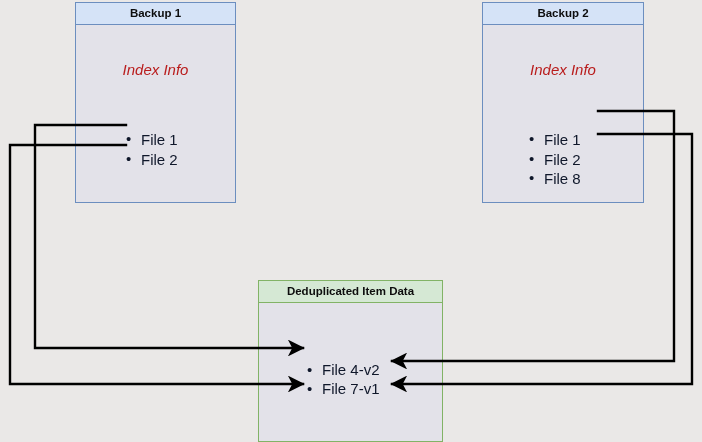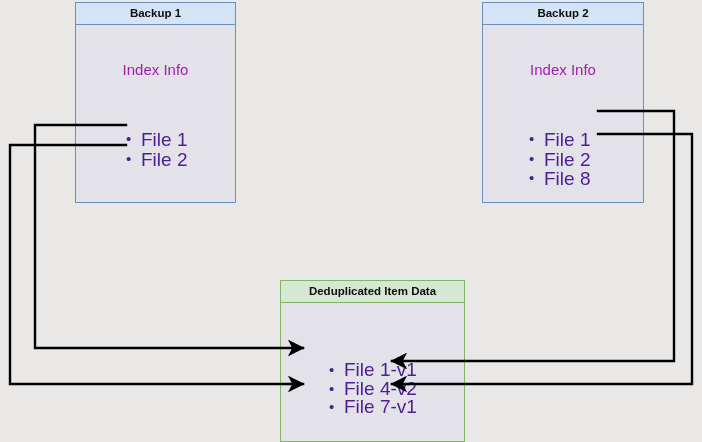--- a/index.html
+++ b/index.html
@@ -64,33 +64,34 @@
     border-bottom: 1px solid #82b366;
   }
   .node-green .bdy {
     background: #e3e2e9;
   }
   .index-label {
     position: absolute;
     width: 100%;
     text-align: center;
     font-size: 15px;
-    color: #a21caf;
+    color: #b91c1c;
     top: 36px;
     left: 0;
+    font-style: italic;
   }
   ul.files {
     position: absolute;
     margin: 0;
     padding: 0;
     list-style: none;
   }
   ul.files li {
-    font-size: 19px;
-    color: #4c1d95;
+    font-size: 15px;
+    color: #0f172a;
     line-height: 19.5px;
     white-space: nowrap;
     position: relative;
     padding-left: 15px;
   }
   ul.files li::before {
     content: "\2022";
     position: absolute;
     left: 0;
     top: -1px;
@@ -98,21 +99,21 @@
     line-height: 19.5px;
   }
   #backup1 { left: 75px; top: 2px; width: 161px; height: 201px; }
   #backup1 .bdy { height: 177px; }
   #backup1 ul.files { left: 50px; top: 105px; }
 
   #backup2 { left: 482px; top: 2px; width: 162px; height: 201px; }
   #backup2 .bdy { height: 177px; }
   #backup2 ul.files { left: 46px; top: 105px; }
 
-  #dedup { left: 258px; top: 280px; width: 185px; height: 162px; margin-left: 22px; }
+  #dedup { left: 258px; top: 280px; width: 185px; height: 162px; }
   #dedup .bdy { height: 138px; }
   #dedup ul.files { left: 48px; top: 58px; }
   #dedup ul.files li { line-height: 18.5px; }
 </style>
 </head>
 <body>
 
 <div id="canvas">
 
   <svg class="wires" viewBox="0 0 702 442" width="702" height="442" xmlns="http://www.w3.org/2000/svg">
@@ -151,20 +152,19 @@
         <li>File 2</li>
         <li>File 8</li>
       </ul>
     </div>
   </div>
 
   <div class="node node-green" id="dedup">
     <div class="hdr">Deduplicated Item Data</div>
     <div class="bdy">
       <ul class="files">
-        <li>File 1-v1</li>
         <li>File 4-v2</li>
         <li>File 7-v1</li>
       </ul>
     </div>
   </div>
 
 </div>
 
 </body></html>

